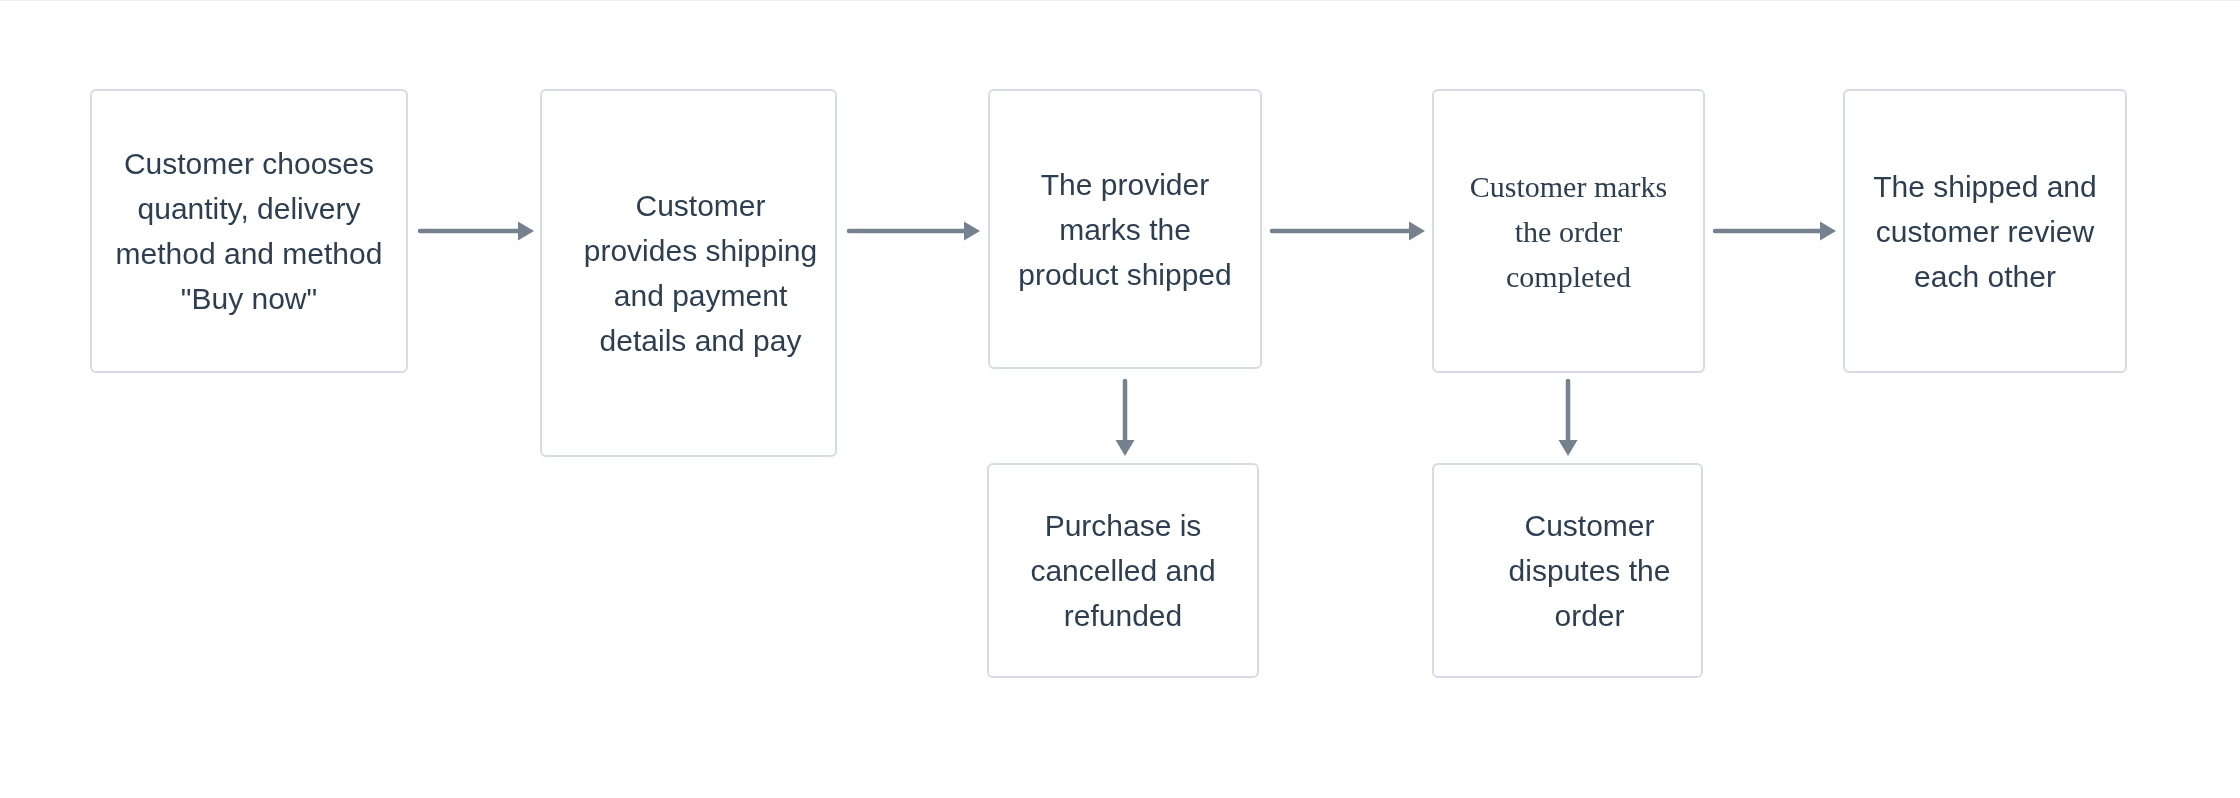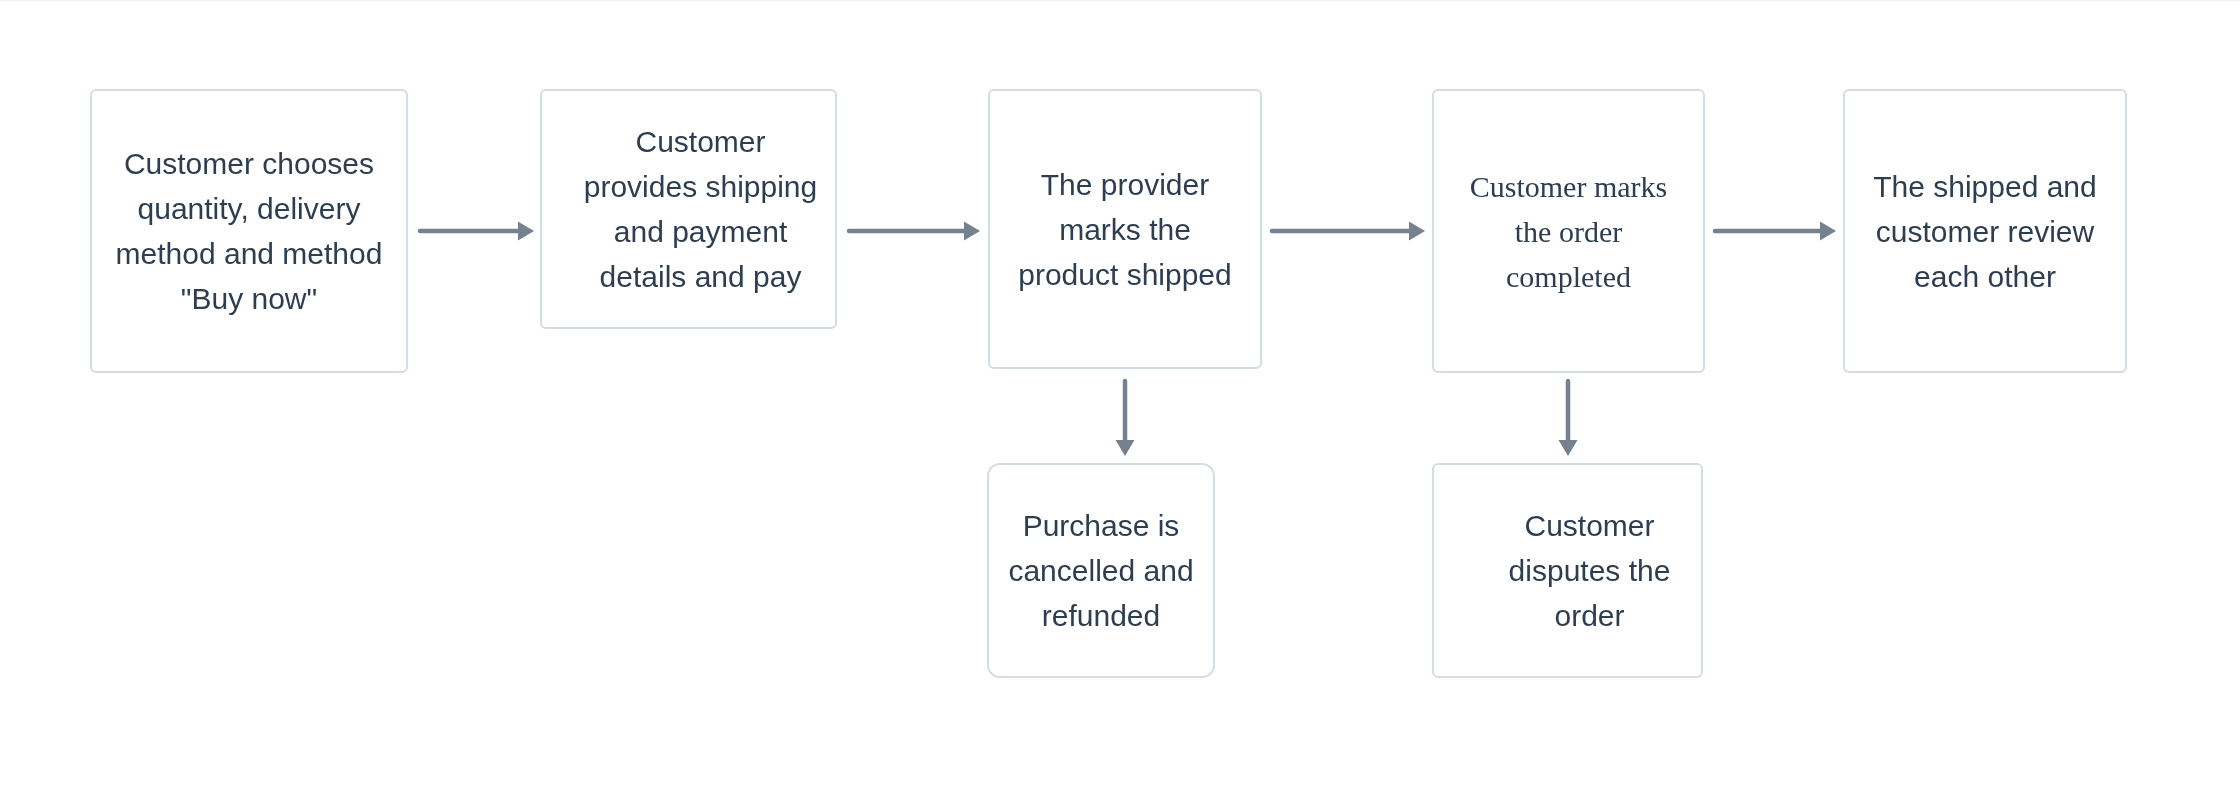--- a/index.html
+++ b/index.html
@@ -90,37 +90,37 @@
     <g>
       <line class="edge-line" x1="1568" y1="381" x2="1568" y2="440"></line>
       <polygon class="edge-head" points="1568,456 1558.5,440 1577.5,440"></polygon>
     </g>
   </svg>
 
   <div class="flow-node" style="left:90px; top:89px; width:318px; height:284px;">
     <span class="node-label" style="width:270px;">Customer chooses quantity, delivery method and method "Buy now"</span>
   </div>
 
-  <div class="flow-node" style="left:540px; top:89px; width:297px; height:240px;padding-left:24px;">
+  <div class="flow-node" style="left:540px; top:89px; width:297px; height:368px;padding-left:24px;">
     <span class="node-label" style="width:242px;">Customer provides shipping and payment details and pay</span>
   </div>
 
   <div class="flow-node" style="left:988px; top:89px; width:274px; height:280px;">
     <span class="node-label" style="width:226px;">The provider marks the product shipped</span>
   </div>
 
   <div class="flow-node" style="left:1432px; top:89px; width:273px; height:284px;">
     <span class="node-label" style="width:215px;font-family:Liberation Serif, serif;">Customer marks the order completed</span>
   </div>
 
   <div class="flow-node" style="left:1843px; top:89px; width:284px; height:284px;">
     <span class="node-label" style="width:250px;">The shipped and customer review each other</span>
   </div>
 
-  <div class="flow-node" style="left:987px; top:463px; width:228px; height:215px;border-radius:13px;">
+  <div class="flow-node" style="left:987px; top:463px; width:272px; height:215px;">
     <span class="node-label" style="width:230px;">Purchase is cancelled and refunded</span>
   </div>
 
   <div class="flow-node" style="left:1432px; top:463px; width:271px; height:215px;padding-left:44px;">
     <span class="node-label" style="width:205px;">Customer disputes the order</span>
   </div>
 
 </div>
 
 </body></html>

